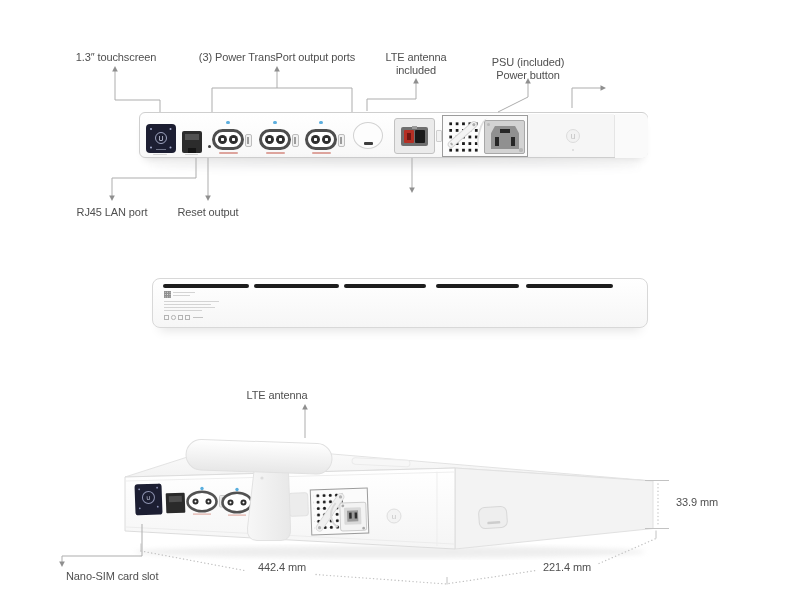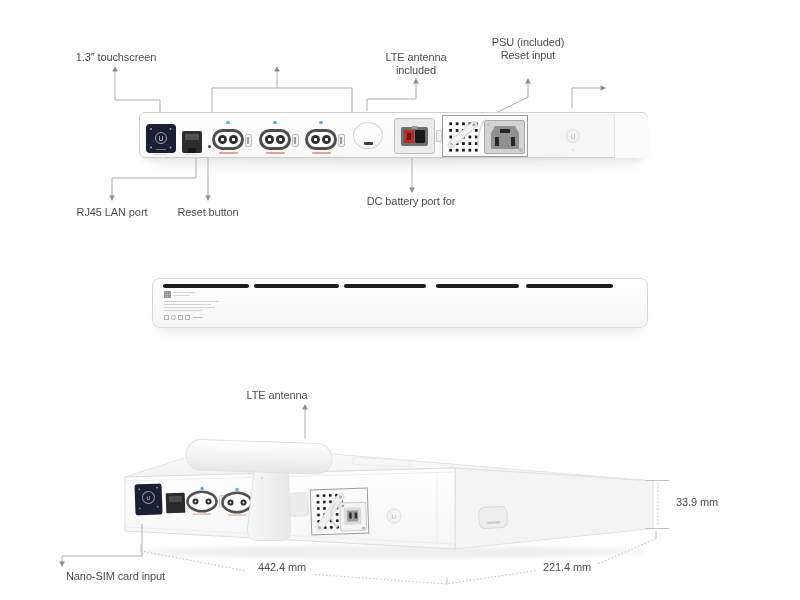--- a/index.html
+++ b/index.html
@@ -327,31 +327,31 @@
     <g fill="none" stroke="#c2c2c2" stroke-width="1">
       <path d="M141,543.5 V551.5"></path>
       <path d="M447,577 V584.5"></path>
       <path d="M656,530.5 V538.5"></path>
       <path d="M645,480.5 H669"></path>
       <path d="M645,528.5 H669"></path>
     </g>
   </svg>
 
   <div class="lbl" style="left:46px;top:51px;width:140px">1.3″ touchscreen</div>
+  <div class="lbl" style="left:187px;top:51px;width:180px">(3) Power TransPort output ports</div>
   <div class="lbl" style="left:366px;top:51px;width:100px">
     <div>LTE antenna</div>
     <div>included</div>
   </div>
-  <div class="lbl" style="left:478px;top:36px;width:100px">
+  <div class="lbl" style="left:478px;top:56px;width:100px">
     <div>PSU (included)</div>
-    <div>Reset input</div>
+    <div>Power button</div>
   </div>
   <div class="lbl" style="left:42px;top:206px;width:140px">RJ45 LAN port</div>
-  <div class="lbl" style="left:138px;top:206px;width:140px">Reset button</div>
+  <div class="lbl" style="left:138px;top:206px;width:140px">Reset output</div>
   <div class="lbl" style="left:326px;top:195px;width:170px">
-    <div>DC battery port for</div>
   </div>
   <div class="lbl" style="left:207px;top:389px;width:140px">LTE antenna</div>
-  <div class="lbl left" style="left:66px;top:569.5px;width:150px">Nano-SIM card input</div>
+  <div class="lbl left" style="left:66px;top:569.5px;width:150px">Nano-SIM card slot</div>
   <div class="lbl" style="left:238px;top:561px;width:88px">442.4 mm</div>
   <div class="lbl" style="left:523px;top:561px;width:88px">221.4 mm</div>
   <div class="lbl left" style="left:676px;top:496px;width:70px">33.9 mm</div>
 </div>
 
 </body></html>

